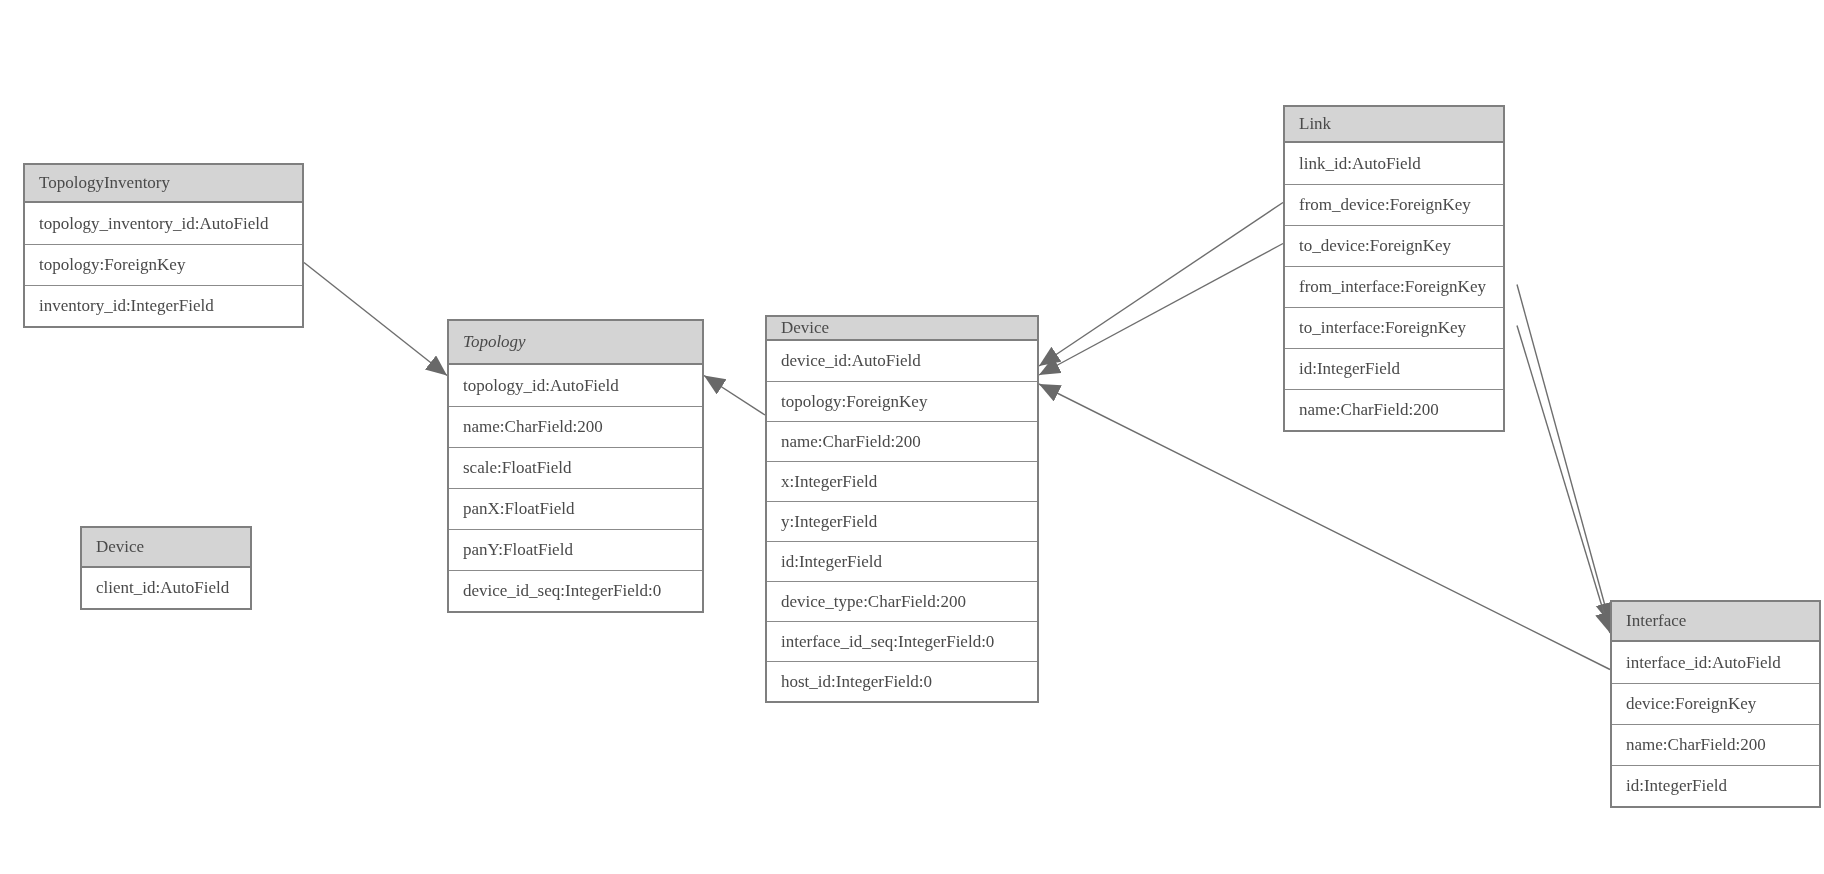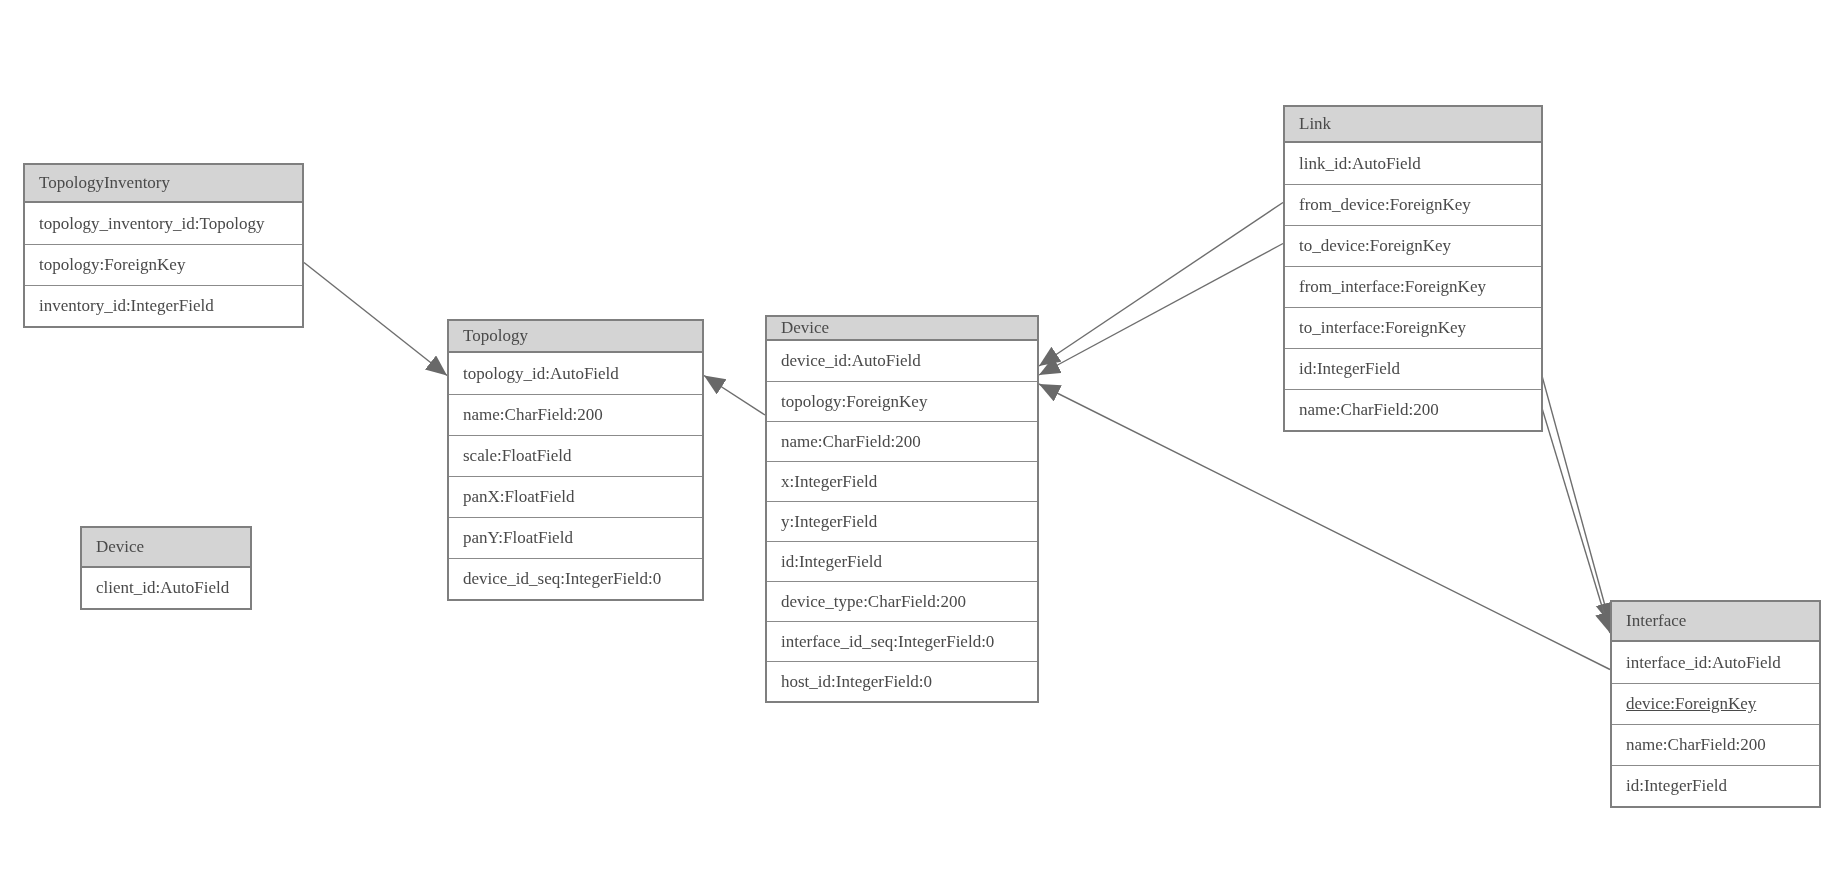--- a/index.html
+++ b/index.html
@@ -64,26 +64,26 @@
         <line x1="1283" y1="202.5" x2="1039" y2="366" stroke="#6e6e6e" stroke-width="1.4" marker-end="url(#arrowhead)"></line>
         <line x1="1283" y1="243.5" x2="1039" y2="375" stroke="#6e6e6e" stroke-width="1.4" marker-end="url(#arrowhead)"></line>
         <line x1="1517" y1="284.5" x2="1610" y2="624" stroke="#6e6e6e" stroke-width="1.4" marker-end="url(#arrowhead)"></line>
         <line x1="1517" y1="325.5" x2="1610" y2="633" stroke="#6e6e6e" stroke-width="1.4" marker-end="url(#arrowhead)"></line>
         <line x1="1610" y1="669.5" x2="1039" y2="384" stroke="#6e6e6e" stroke-width="1.4" marker-end="url(#arrowhead)"></line>
       </g>
   </svg>
   <div id="entities">
       <div class="entity" style="left: 23px; top: 163px; width: 281px;">
         <div class="entity-header" style="height: 38px;">TopologyInventory</div>
-        <div class="entity-row first" style="height: 41px;">topology_inventory_id:Topology</div>
+        <div class="entity-row first" style="height: 41px;">topology_inventory_id:AutoField</div>
         <div class="entity-row" style="height: 41px;">topology:ForeignKey</div>
         <div class="entity-row" style="height: 41px;">inventory_id:IntegerField</div>
       </div>
       <div class="entity" style="left: 447px; top: 319px; width: 257px;">
-        <div class="entity-header" style="height: 32px;">Topology</div>
+        <div class="entity-header" style="height: 44px; font-style: italic;">Topology</div>
         <div class="entity-row first" style="height: 41px;">topology_id:AutoField</div>
         <div class="entity-row" style="height: 41px;">name:CharField:200</div>
         <div class="entity-row" style="height: 41px;">scale:FloatField</div>
         <div class="entity-row" style="height: 41px;">panX:FloatField</div>
         <div class="entity-row" style="height: 41px;">panY:FloatField</div>
         <div class="entity-row" style="height: 41px;">device_id_seq:IntegerField:0</div>
       </div>
       <div class="entity" style="left: 80px; top: 526px; width: 172px;">
         <div class="entity-header" style="height: 40px;">Device</div>
         <div class="entity-row first" style="height: 40px; border-radius: 17px;">client_id:AutoField</div>
@@ -93,31 +93,31 @@
         <div class="entity-row first" style="height: 40px;">device_id:AutoField</div>
         <div class="entity-row" style="height: 40px;">topology:ForeignKey</div>
         <div class="entity-row" style="height: 40px;">name:CharField:200</div>
         <div class="entity-row" style="height: 40px;">x:IntegerField</div>
         <div class="entity-row" style="height: 40px;">y:IntegerField</div>
         <div class="entity-row" style="height: 40px;">id:IntegerField</div>
         <div class="entity-row" style="height: 40px;">device_type:CharField:200</div>
         <div class="entity-row" style="height: 40px;">interface_id_seq:IntegerField:0</div>
         <div class="entity-row" style="height: 40px;">host_id:IntegerField:0</div>
       </div>
-      <div class="entity" style="left: 1283px; top: 105px; width: 260px;">
+      <div class="entity" style="left: 1283px; top: 105px; width: 222px;">
         <div class="entity-header" style="height: 36px;">Link</div>
         <div class="entity-row first" style="height: 41px;">link_id:AutoField</div>
         <div class="entity-row" style="height: 41px;">from_device:ForeignKey</div>
         <div class="entity-row" style="height: 41px;">to_device:ForeignKey</div>
         <div class="entity-row" style="height: 41px;">from_interface:ForeignKey</div>
         <div class="entity-row" style="height: 41px;">to_interface:ForeignKey</div>
         <div class="entity-row" style="height: 41px;">id:IntegerField</div>
         <div class="entity-row" style="height: 41px;">name:CharField:200</div>
       </div>
       <div class="entity" style="left: 1610px; top: 600px; width: 211px;">
         <div class="entity-header" style="height: 40px;">Interface</div>
         <div class="entity-row first" style="height: 41px;">interface_id:AutoField</div>
-        <div class="entity-row" style="height: 41px; text-decoration: underline;">device:ForeignKey</div>
+        <div class="entity-row" style="height: 41px;">device:ForeignKey</div>
         <div class="entity-row" style="height: 41px;">name:CharField:200</div>
         <div class="entity-row" style="height: 41px;">id:IntegerField</div>
       </div>
     </div>
 </div>
 
 </body></html>

